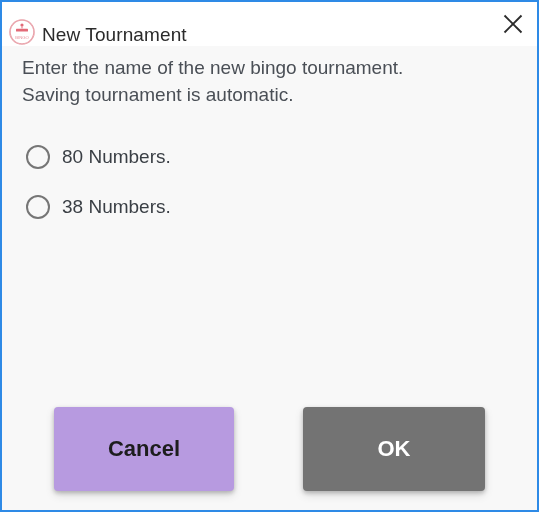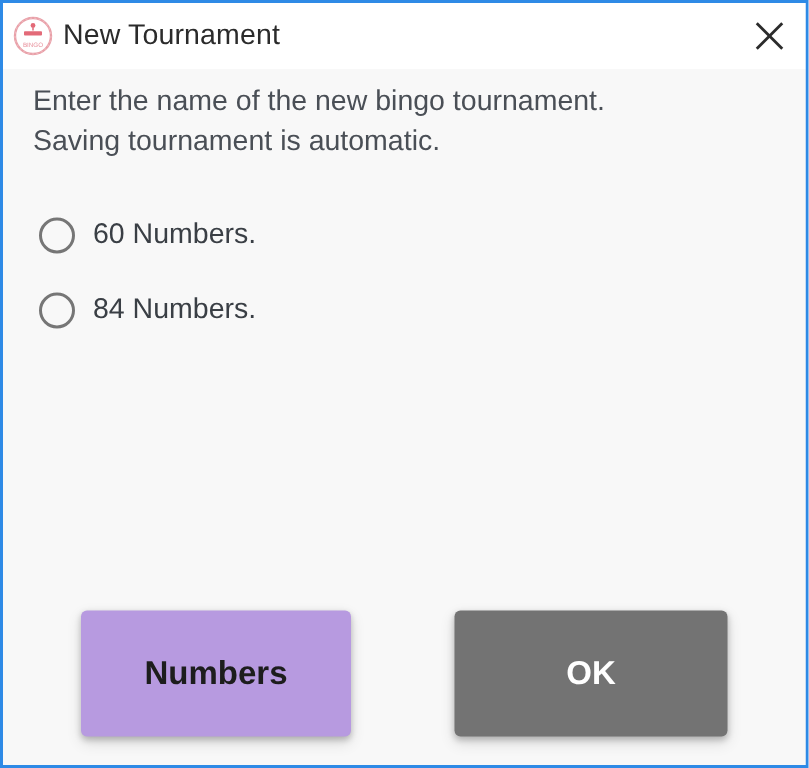--- a/index.html
+++ b/index.html
@@ -25,21 +25,21 @@
     flex-direction: column;
   }
 
   
   #titlebar {
     position: relative;
     height: 44px;
     flex: 0 0 44px;
     background: #ffffff;
     display: flex;
-    align-items: center;
+    align-items: flex-end;
     padding-left: 6px;
   }
   #app-icon {
     width: 28px;
     height: 28px;
     flex: 0 0 28px;
     margin-right: 6px;
     position: relative;
   }
   #app-icon svg { display: block; }
@@ -227,29 +227,29 @@
       <span class="line">Enter the name of the new bingo tournament.</span>
       <span class="line">Saving tournament is automatic.</span>
     </div>
 
 
     <div id="radio-group">
 
 
       <div class="radio-row">
         <span class="radio-mark off"></span>
-        <span class="radio-label">60 Numbers.</span>
+        <span class="radio-label">80 Numbers.</span>
       </div>
 
       <div class="radio-row">
         <span class="radio-mark off"></span>
-        <span class="radio-label">84 Numbers.</span>
+        <span class="radio-label">38 Numbers.</span>
       </div>
 
     </div>
 
     <div id="button-bar">
-      <button id="cancel-button" class="dlg-button">Numbers</button>
+      <button id="cancel-button" class="dlg-button">Cancel</button>
       <button id="ok-button" class="dlg-button">OK</button>
     </div>
 
   </div>
 </div>
 
 </body></html>

